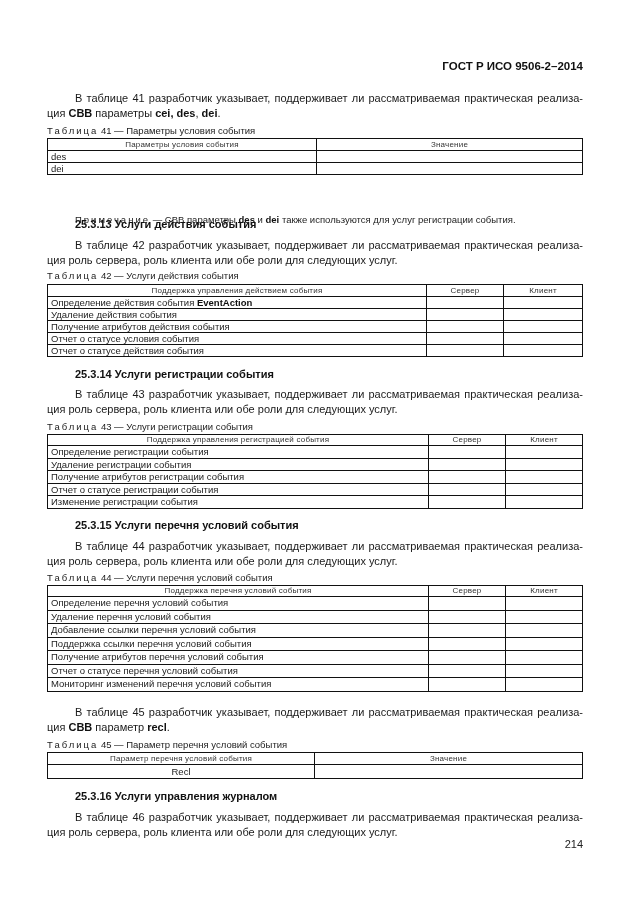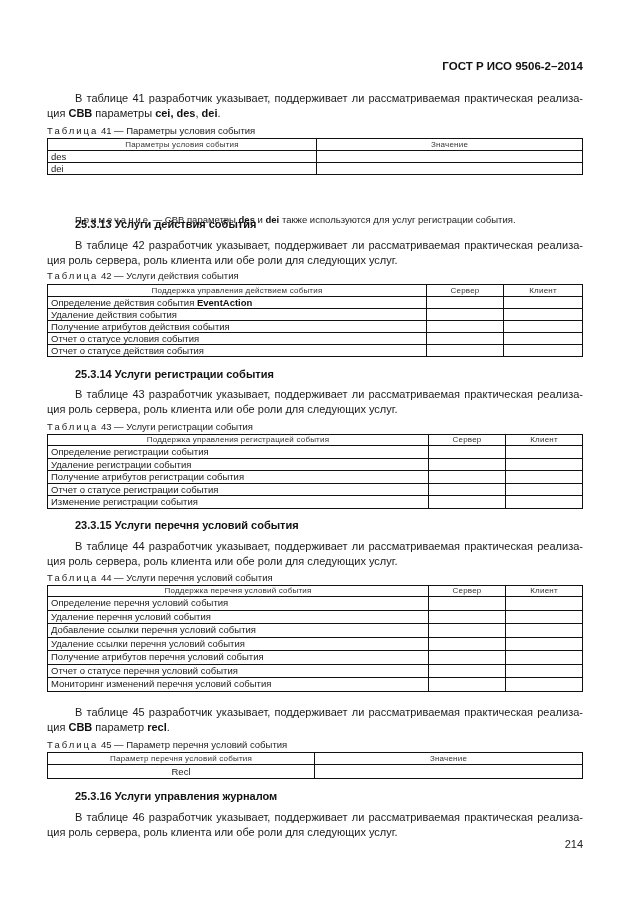--- a/index.html
+++ b/index.html
@@ -125,21 +125,21 @@
         <td></td>
       </tr>
   <tr>
         <td>Изменение регистрации события</td>
         <td></td>
         <td></td>
       </tr>
 </tbody>
   </table>
 
-<div class="abs heading" style="top:519px;">23.3.15 Услуги перечня условий события</div>
+<div class="abs heading" style="top:519px;">25.3.15 Услуги перечня условий события</div>
 <div class="abs para" style="top:539px;"><span class="indent"></span><span>В таблице 44 разработчик указывает, поддерживает ли рассматриваемая практическая реализа-ция роль сервера, роль клиента или обе роли для следующих услуг.</span></div>
 
 <div class="abs caption" style="top:572px;"><span class="spaced">Таблица</span><span> 44 — Услуги перечня условий события</span></div>
 <table class="t4" style="top:585px;padding-left:20px;">
   <tbody>
       <tr>
     <th style="width:374px;">Поддержка перечня условий события</th>
     <th style="width:70px;">Сервер</th>
     <th>Клиент</th>
   </tr>
@@ -152,21 +152,21 @@
         <td>Удаление перечня условий события</td>
         <td></td>
         <td></td>
       </tr>
   <tr>
         <td>Добавление ссылки перечня условий события</td>
         <td></td>
         <td></td>
       </tr>
   <tr>
-        <td>Удаление ссылки перечня условий события</td>
+        <td>Поддержка ссылки перечня условий события</td>
         <td></td>
         <td></td>
       </tr>
   <tr>
         <td>Получение атрибутов перечня условий события</td>
         <td></td>
         <td></td>
       </tr>
   <tr>
         <td>Отчет о статусе перечня условий события</td>

